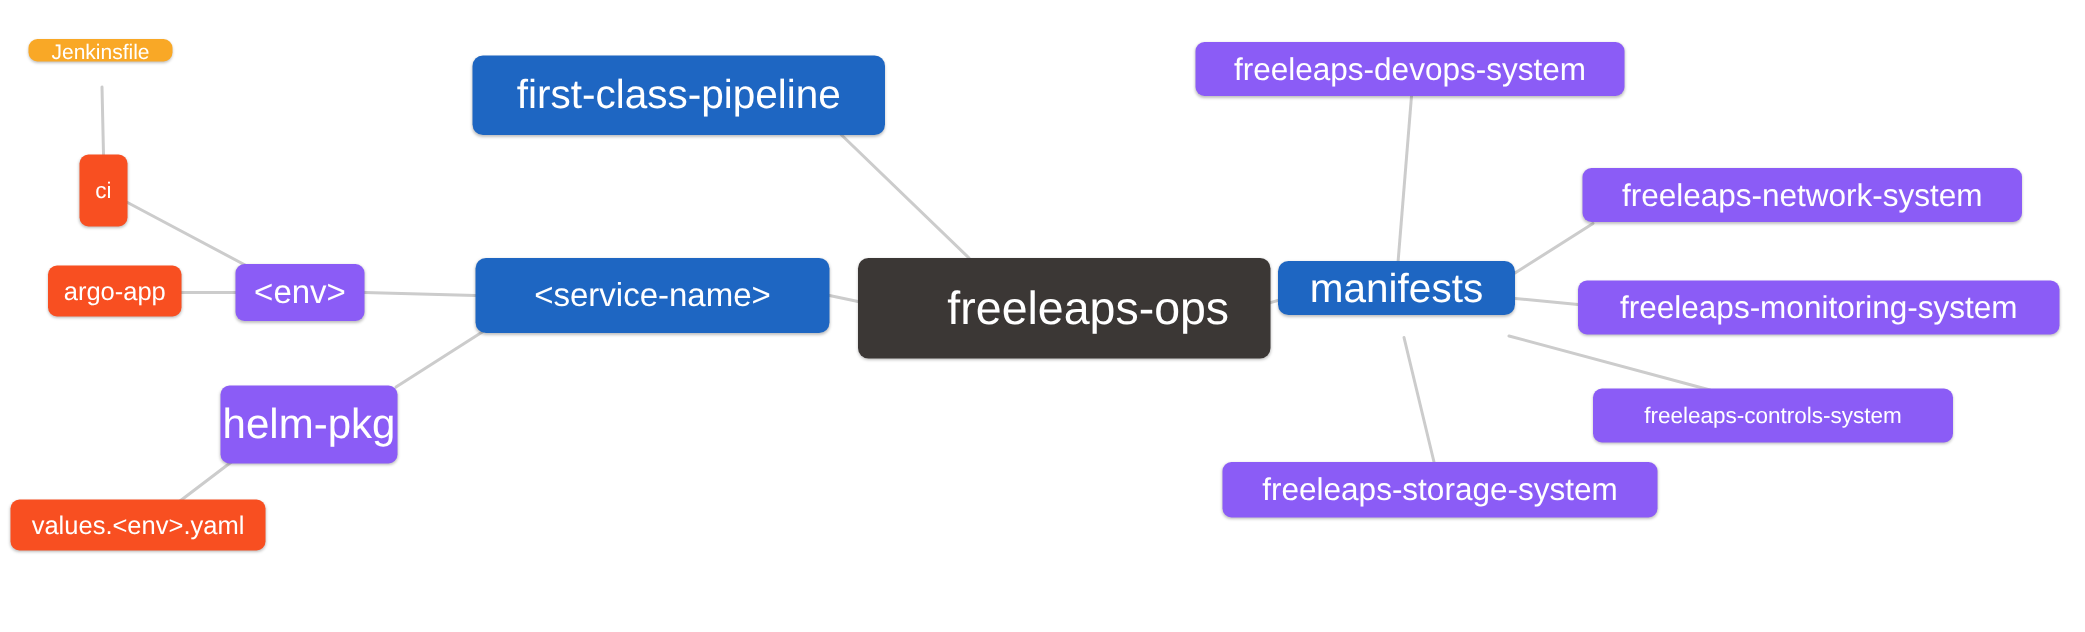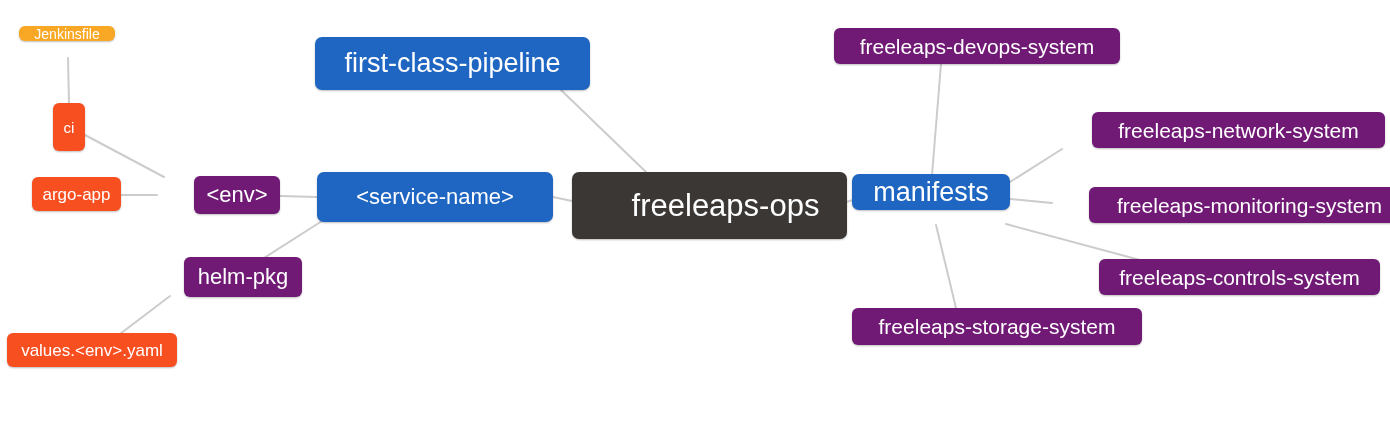--- a/index.html
+++ b/index.html
@@ -18,39 +18,39 @@
     color:#ffffff;
     border-radius:6px;
     box-shadow:0 1px 2px rgba(0,0,0,0.25);
     white-space:nowrap;
     cursor:pointer;
     box-sizing:border-box;
     line-height:1;
   }
   .c-dark  {background:#3B3735;}
   .c-blue  {background:#1E66C2;}
-  .c-green {background:#701a75;margin-left:37px;}
+  .c-green {background:#8b5cf6;}
   .c-red   {background:#F84F21;}
   .c-orange{background:#F9A826;}
   .big{border-radius:7px;}
 
   .n-jenkinsfile {left:19px;  top:26px;  width:96px;  height:15px; font-size:14px;}
   .n-ci          {left:53px;  top:103px; width:32px;  height:48px; font-size:15px;}
   .n-argo-app    {left:32px;  top:177px; width:89px;  height:34px; font-size:17px;}
   .n-env         {left:157px; top:176px; width:86px;  height:38px; font-size:22px;}
-  .n-helm-pkg    {left:147px; top:257px; width:118px; height:40px; font-size:22px;}
+  .n-helm-pkg    {left:147px; top:257px; width:118px; height:52px; font-size:28px;}
   .n-values      {left:7px;   top:333px; width:170px; height:34px; font-size:17px;}
   .n-fcp         {left:315px; top:37px;  width:275px; height:53px; font-size:27px;}
   .n-svc         {left:317px; top:172px; width:236px; height:50px; font-size:22px;}
   .n-ops         {left:572px; top:172px; width:275px; height:67px; font-size:31px;padding-left:32px;}
   .n-manifests   {left:852px; top:174px; width:158px; height:36px; font-size:27px;}
   .n-devops      {left:797px; top:28px;  width:286px; height:36px; font-size:21px;}
   .n-network     {left:1055px;top:112px; width:293px; height:36px; font-size:21px;}
   .n-monitoring  {left:1052px;top:187px; width:321px; height:36px; font-size:21px;}
-  .n-controls    {left:1062px;top:259px; width:281px; height:36px; font-size:21px;}
+  .n-controls    {left:1062px;top:259px; width:240px; height:36px; font-size:15px;}
   .n-storage     {left:815px; top:308px; width:290px; height:37px; font-size:21px;}
 </style>
 </head>
 <body>
 
 <div id="canvas">
 
   <svg id="edges" viewBox="0 0 1390 421" xmlns="http://www.w3.org/2000/svg">
     <line x1="68" y1="58" x2="69" y2="103"></line>
     <line x1="85" y1="135" x2="164" y2="177"></line>

